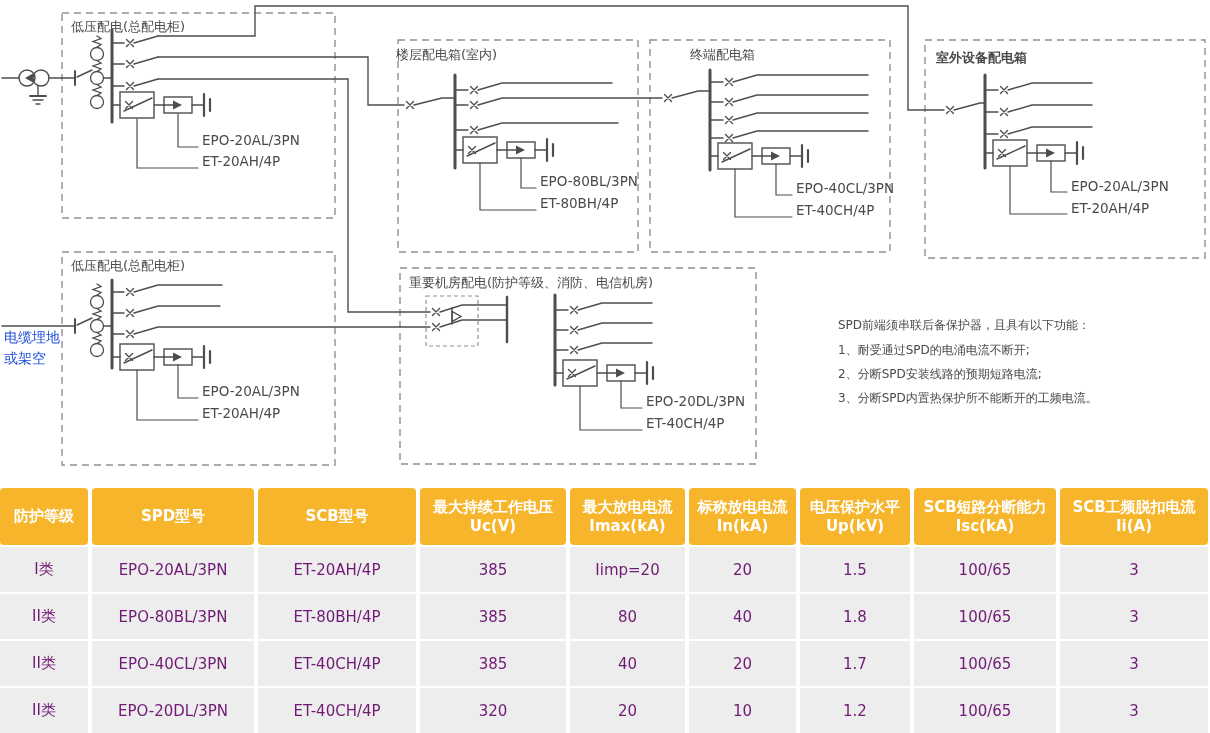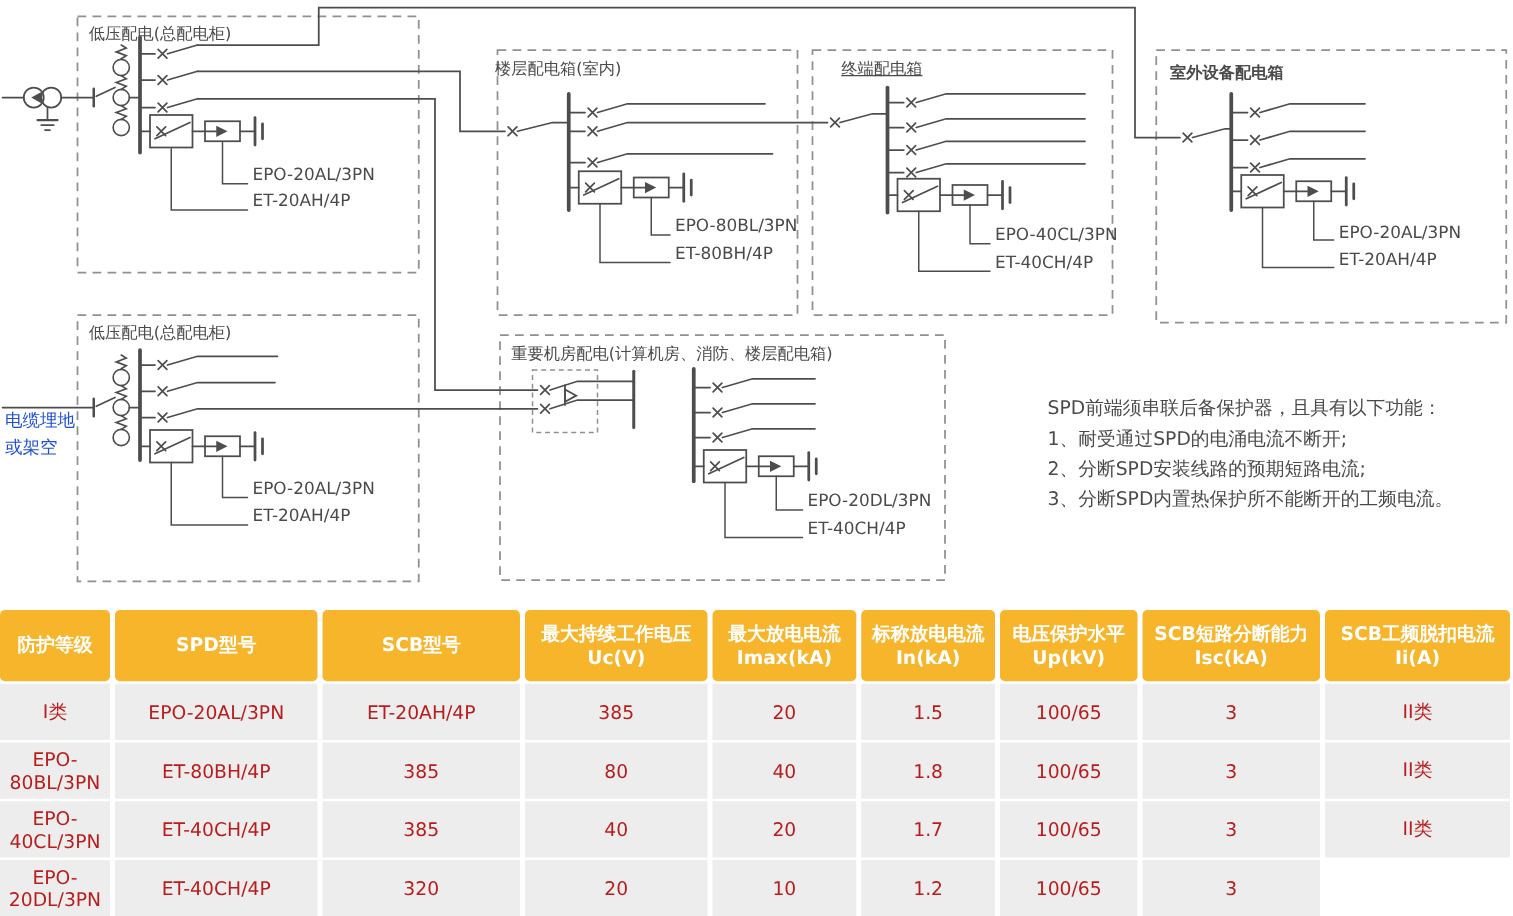--- a/index.html
+++ b/index.html
@@ -4,36 +4,36 @@
 <style>
   html,body{margin:0;padding:0;}
   body{
     width:1210px;height:733px;position:relative;background:#ffffff;
     font-family:"DejaVu Sans","Liberation Sans",sans-serif;overflow:hidden;
   }
   .abs{position:absolute;}
   .box-title{font-size:13px;color:#4a4a4a;white-space:nowrap;}
   .model-label{font-size:13.5px;color:#4a4a4a;white-space:nowrap;}
   .cable-label{font-size:14px;color:#1d4ed8;white-space:pre-line;line-height:1.5;}
-  .note-line{font-size:15px;color:#4a4a4a;white-space:nowrap;}
+  .note-line{font-size:12px;color:#4a4a4a;white-space:nowrap;}
   
   .spec-table{
     position:absolute;left:0;top:488px;width:988px;height:245px;
     display:grid;
     grid-template-columns:88px 162px 158px 146px 115px 107px 110px 142px 148px;
     grid-template-rows:57px 45px 45px 45px 45px;
     column-gap:4px;row-gap:2px;background:#ffffff;
   }
   .th{
     background:#F6B52B;color:#ffffff;font-weight:bold;font-size:15px;
     display:flex;align-items:center;justify-content:center;text-align:center;
     white-space:pre-line;line-height:1.25;border-radius:4px;
   }
   .td{
-    background:#EDEDED;color:#b91c1c;font-size:15px;
+    background:#EDEDED;color:#701a75;font-size:15px;
     display:flex;align-items:center;justify-content:center;text-align:center;
   }
 </style>
 </head>
 <body>
 
 <svg class="abs" style="left:0;top:0;" width="1210" height="488" viewBox="0 0 1210 488">
   <defs>
     <g id="xm" stroke="#4D4D4D" stroke-width="1.4">
       <path d="M-3.5,-3.5 L3.5,3.5 M-3.5,3.5 L3.5,-3.5"></path>
@@ -197,24 +197,24 @@
       <use href="#xm" x="574" y="350"></use>
       <path d="M578,350 L602,343 H652"></path>
     <use href="#spdu" x="555" y="373"></use>
     <path d="M621,381 V408 H642" stroke-width="1.2"></path>
     <path d="M580,386 V430 H642" stroke-width="1.2"></path>
   </g>
 </svg>
 
 <div class="abs box-title" style="left:71px;top:18px;">低压配电(总配电柜)</div>
 <div class="abs box-title" style="left:396px;top:46px;">楼层配电箱(室内)</div>
-<div class="abs box-title" style="left:673px;top:46px;text-decoration:underline;">终端配电箱</div>
+<div class="abs box-title" style="left:690px;top:46px;">终端配电箱</div>
 <div class="abs box-title" style="left:936px;top:49px;font-weight:bold;">室外设备配电箱</div>
 <div class="abs box-title" style="left:71px;top:257px;">低压配电(总配电柜)</div>
-<div class="abs box-title" style="left:409px;top:274px;">重要机房配电(计算机房、消防、楼层配电箱)</div>
+<div class="abs box-title" style="left:409px;top:274px;">重要机房配电(防护等级、消防、电信机房)</div>
 
 <div class="abs cable-label" style="left:4px;top:327px;">电缆埋地
 或架空</div>
 
 <div class="abs model-label" style="left:202px;top:132px;">EPO-20AL/3PN</div>
 <div class="abs model-label" style="left:202px;top:153px;">ET-20AH/4P</div>
 <div class="abs model-label" style="left:540px;top:173px;">EPO-80BL/3PN</div>
 <div class="abs model-label" style="left:540px;top:195px;">ET-80BH/4P</div>
 <div class="abs model-label" style="left:796px;top:180px;">EPO-40CL/3PN</div>
 <div class="abs model-label" style="left:796px;top:202px;">ET-40CH/4P</div>
@@ -244,20 +244,21 @@
 Up(kV)</div>
   <div class="th">SCB短路分断能力
 Isc(kA)</div>
   <div class="th">SCB工频脱扣电流
 Ii(A)</div>
 
   <div class="td">I类</div>
   <div class="td">EPO-20AL/3PN</div>
   <div class="td">ET-20AH/4P</div>
   <div class="td">385</div>
+  <div class="td">Iimp=20</div>
   <div class="td">20</div>
   <div class="td">1.5</div>
   <div class="td">100/65</div>
   <div class="td">3</div>
 
   <div class="td">II类</div>
   <div class="td">EPO-80BL/3PN</div>
   <div class="td">ET-80BH/4P</div>
   <div class="td">385</div>
   <div class="td">80</div>

